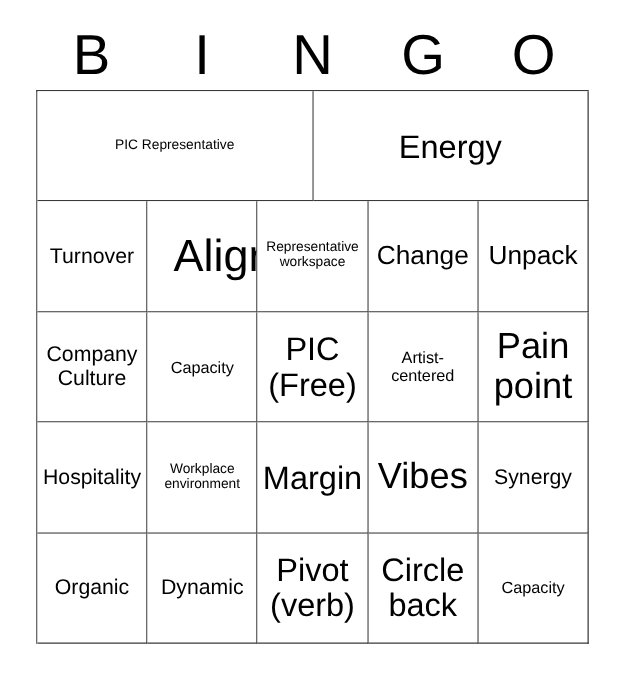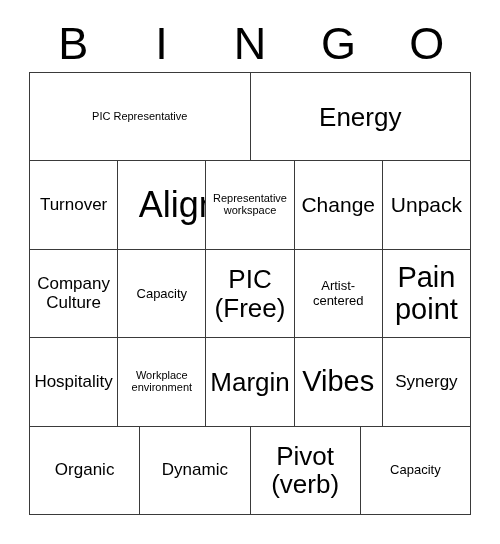--- a/index.html
+++ b/index.html
@@ -177,19 +177,22 @@
     <div class="bingo-row">
       <div class="bingo-cell fs-sm">
         <span class="cell-text">Organic</span>
       </div>
       <div class="bingo-cell fs-sm">
         <span class="cell-text">Dynamic</span>
       </div>
       <div class="bingo-cell fs-lg">
         <span class="cell-text">Pivot (verb)</span>
       </div>
+      <div class="bingo-cell fs-lg">
+        <span class="cell-text">Circle back</span>
+      </div>
       <div class="bingo-cell fs-xs">
         <span class="cell-text">Capacity</span>
       </div>
     </div>
 
   </div>
 </div>
 
 </body></html>

